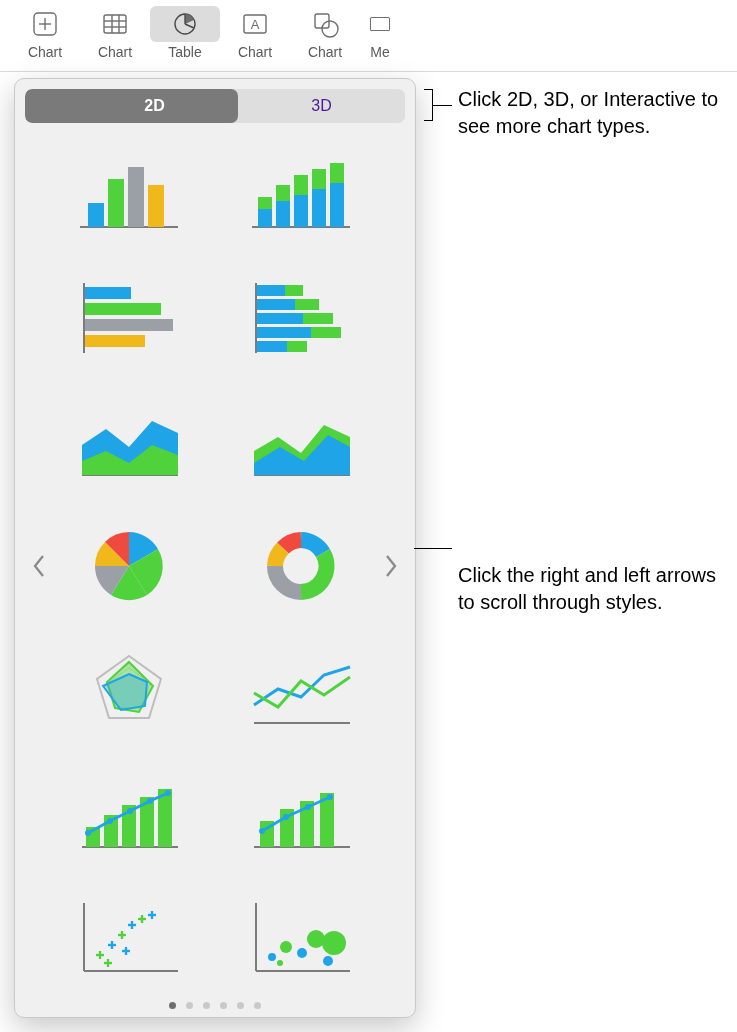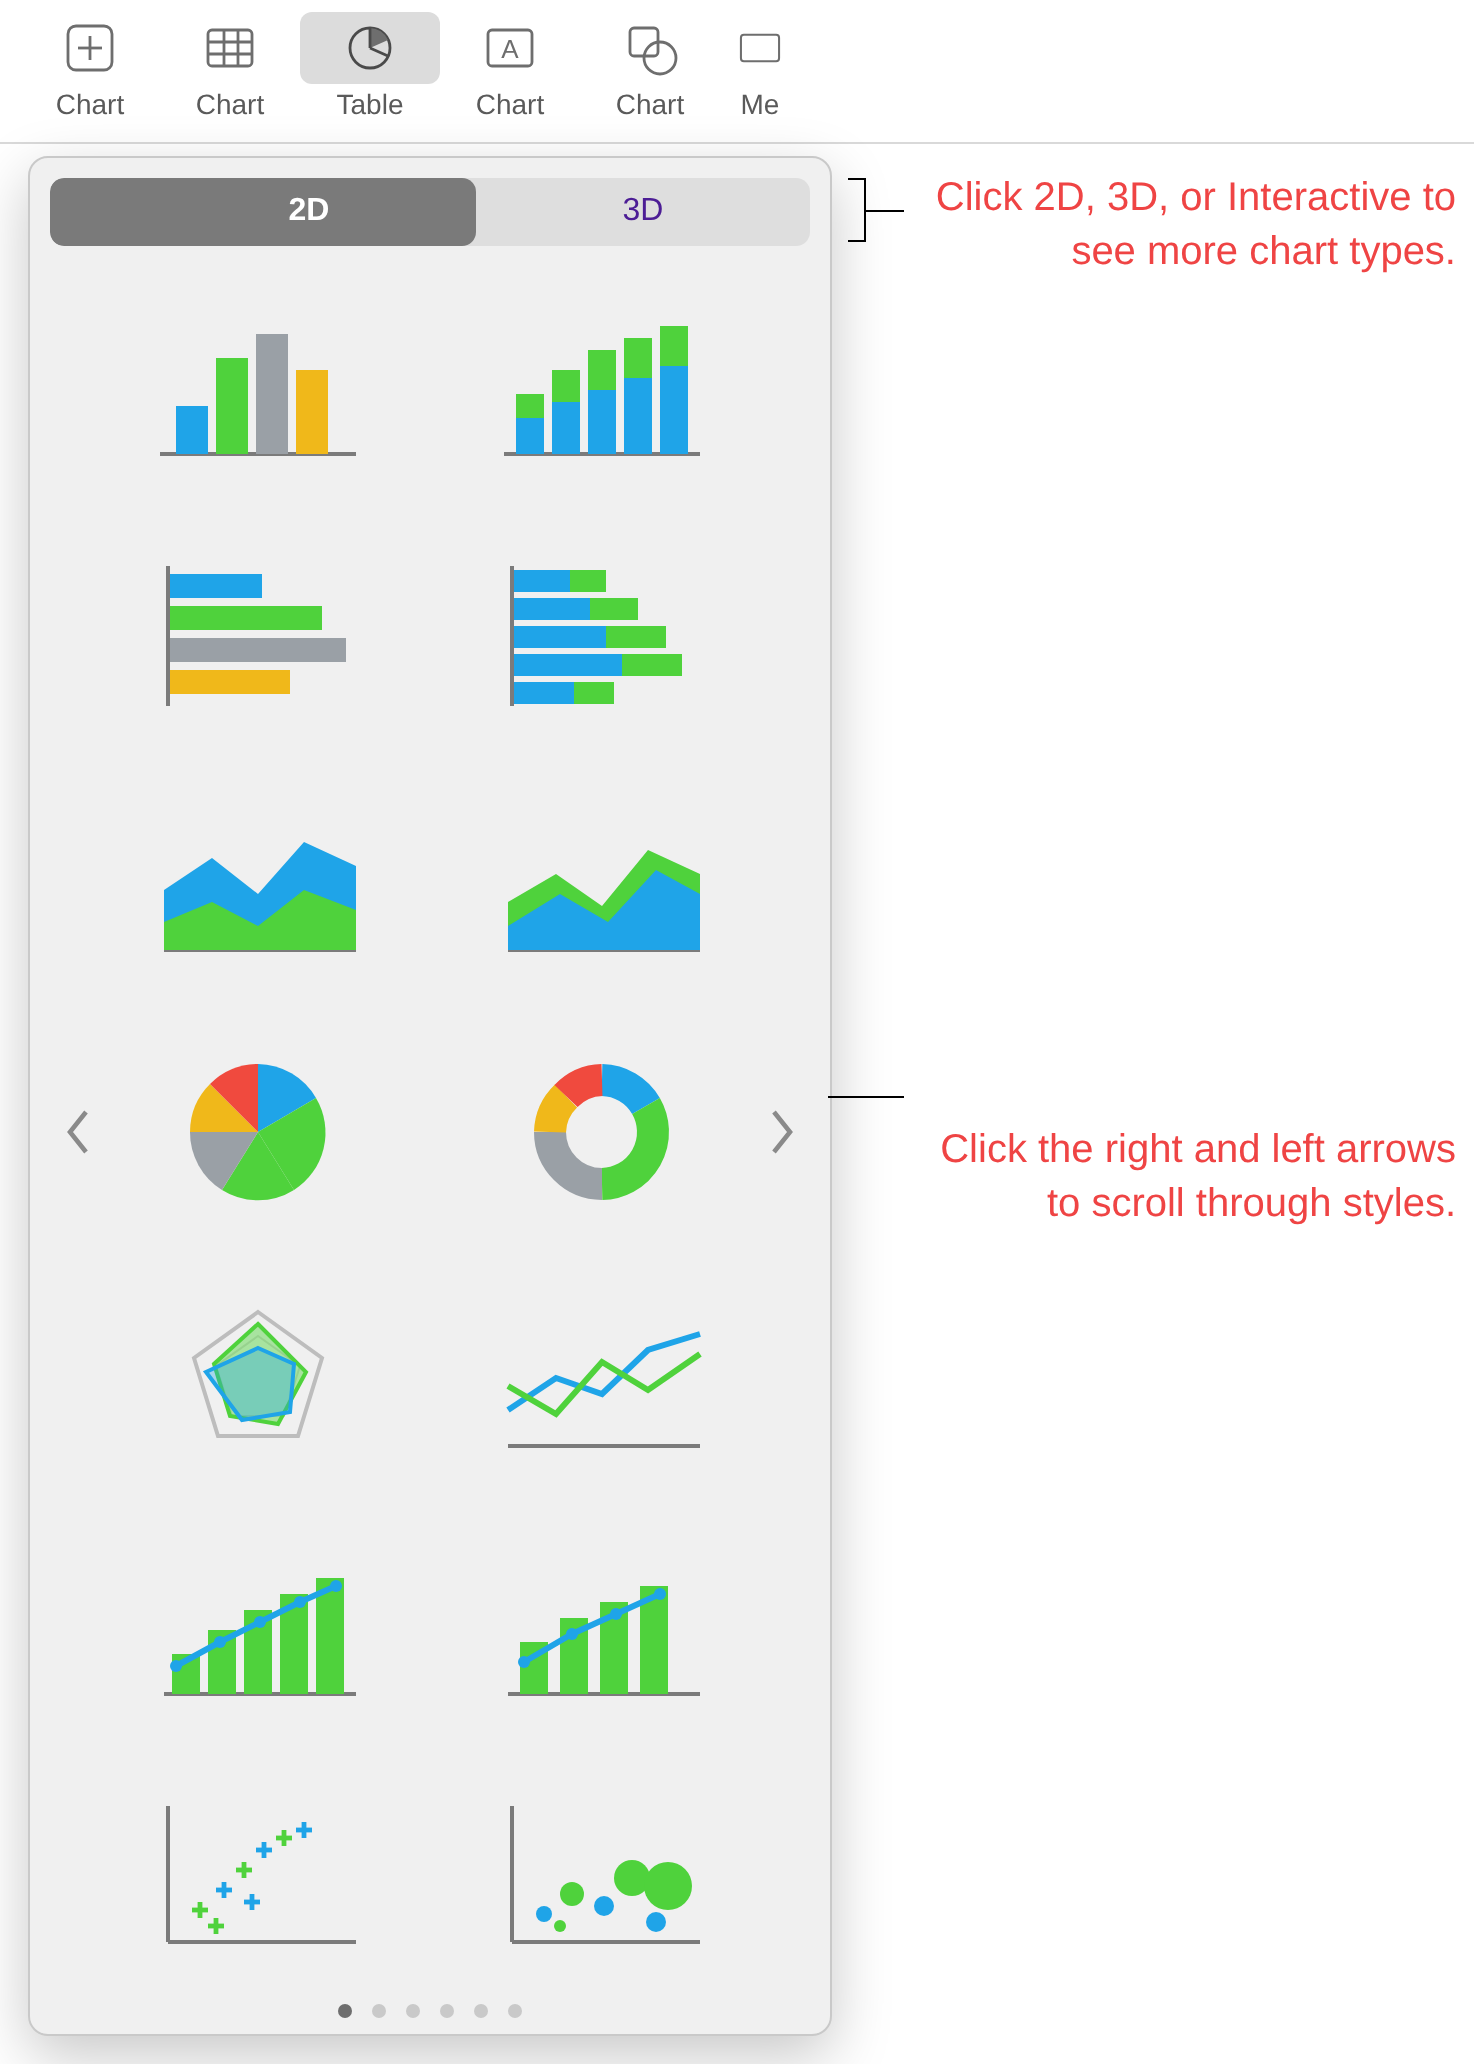--- a/index.html
+++ b/index.html
@@ -126,24 +126,23 @@
     width:7px; height:7px; border-radius:50%;
     background:#c9c9c9;
     cursor:pointer;
   }
   .dot.sel { background:#6e6e6e; }
 
   
   .callout {
     position:absolute;
     font-size: 20px;
-    color:#ef4444;
+    color:#000000;
     line-height:1.35;
     width:270px;
-    text-align:right;
   }
   .bracket {
     position:absolute; width:1px; background:#000;
   }
   .bracket .t, .bracket .b {
     position:absolute; height:1px; background:#000;
   }
 </style>
 </head>
 <body>

